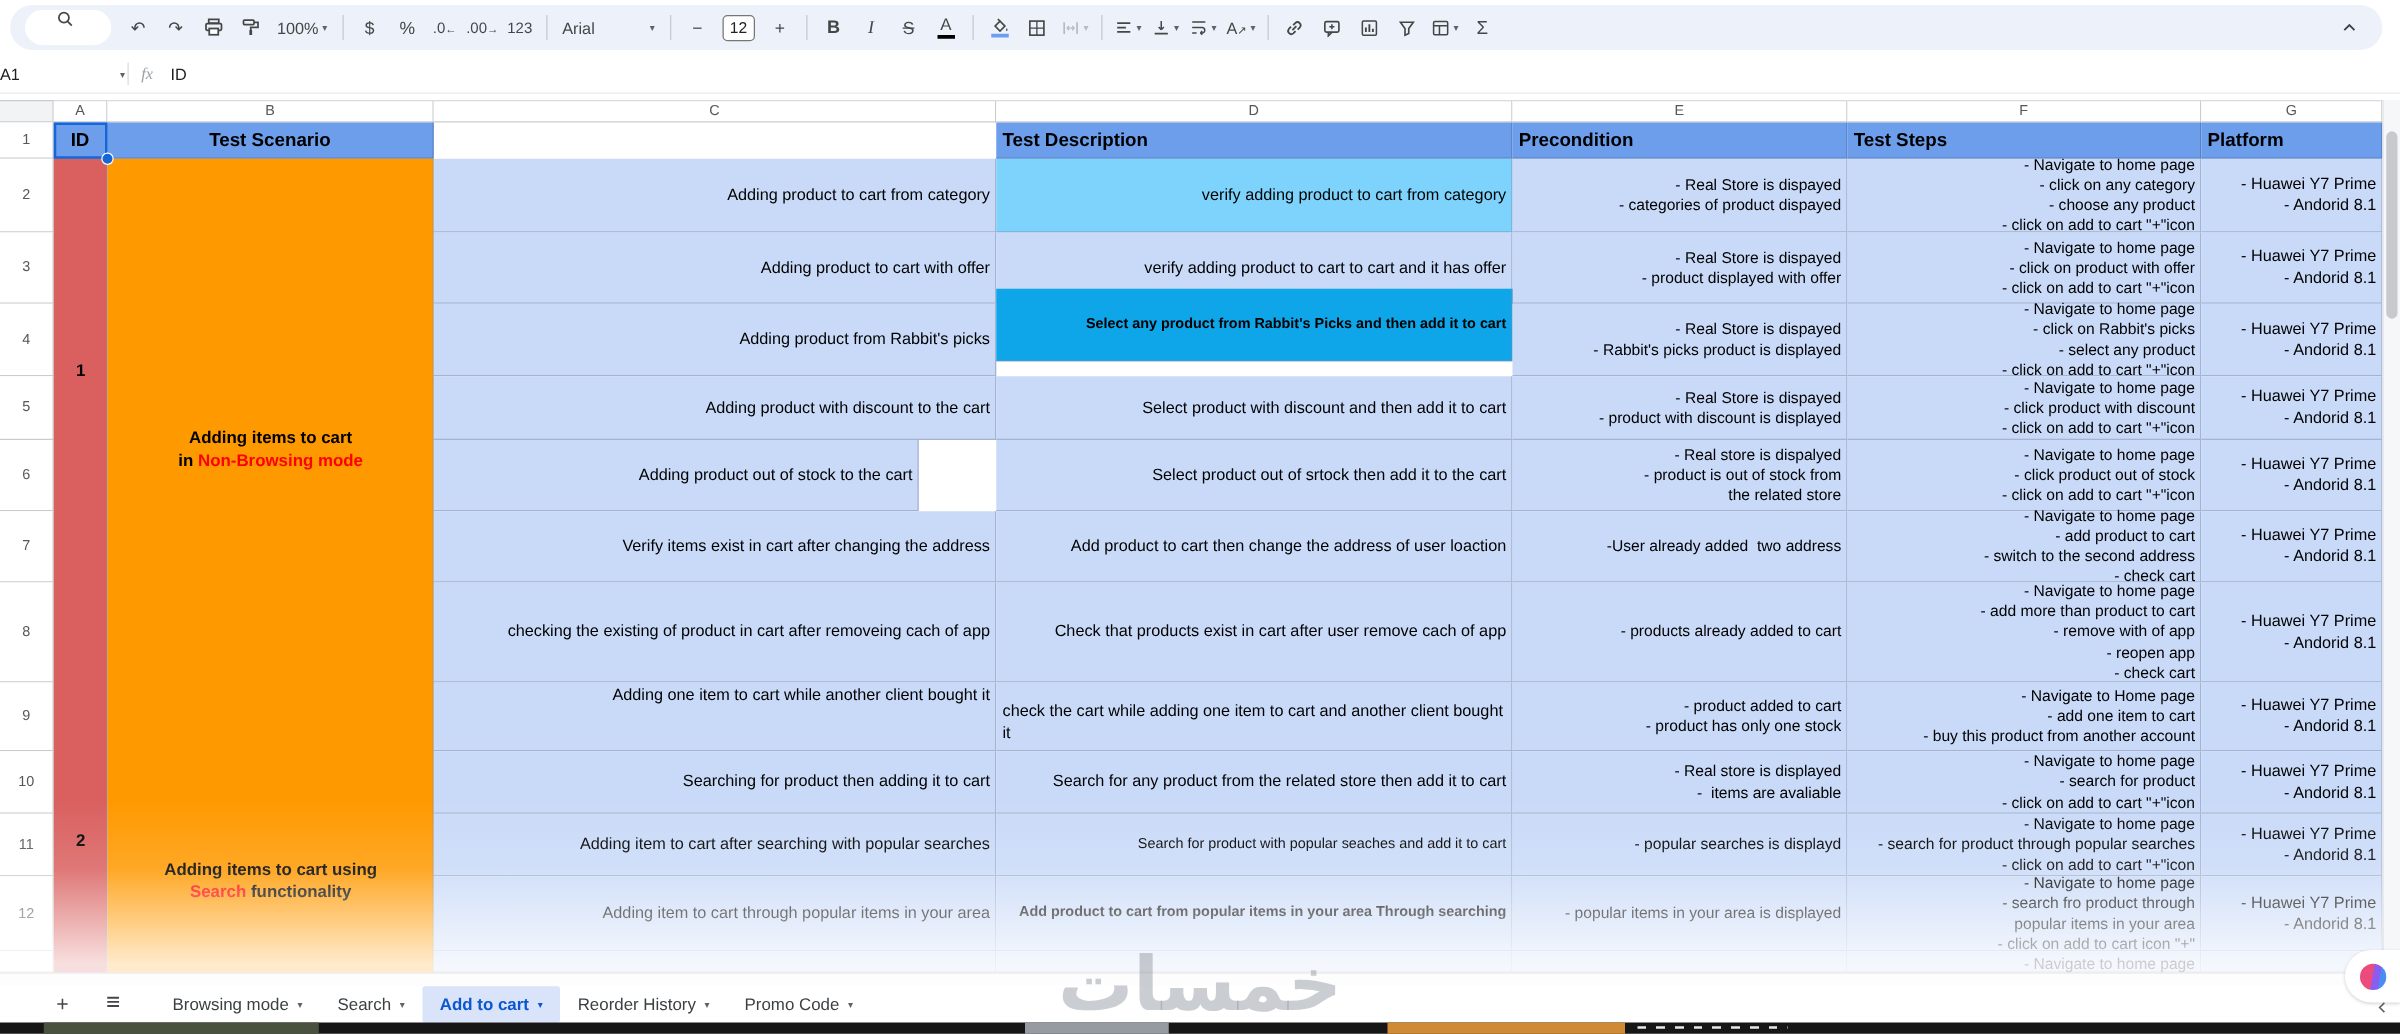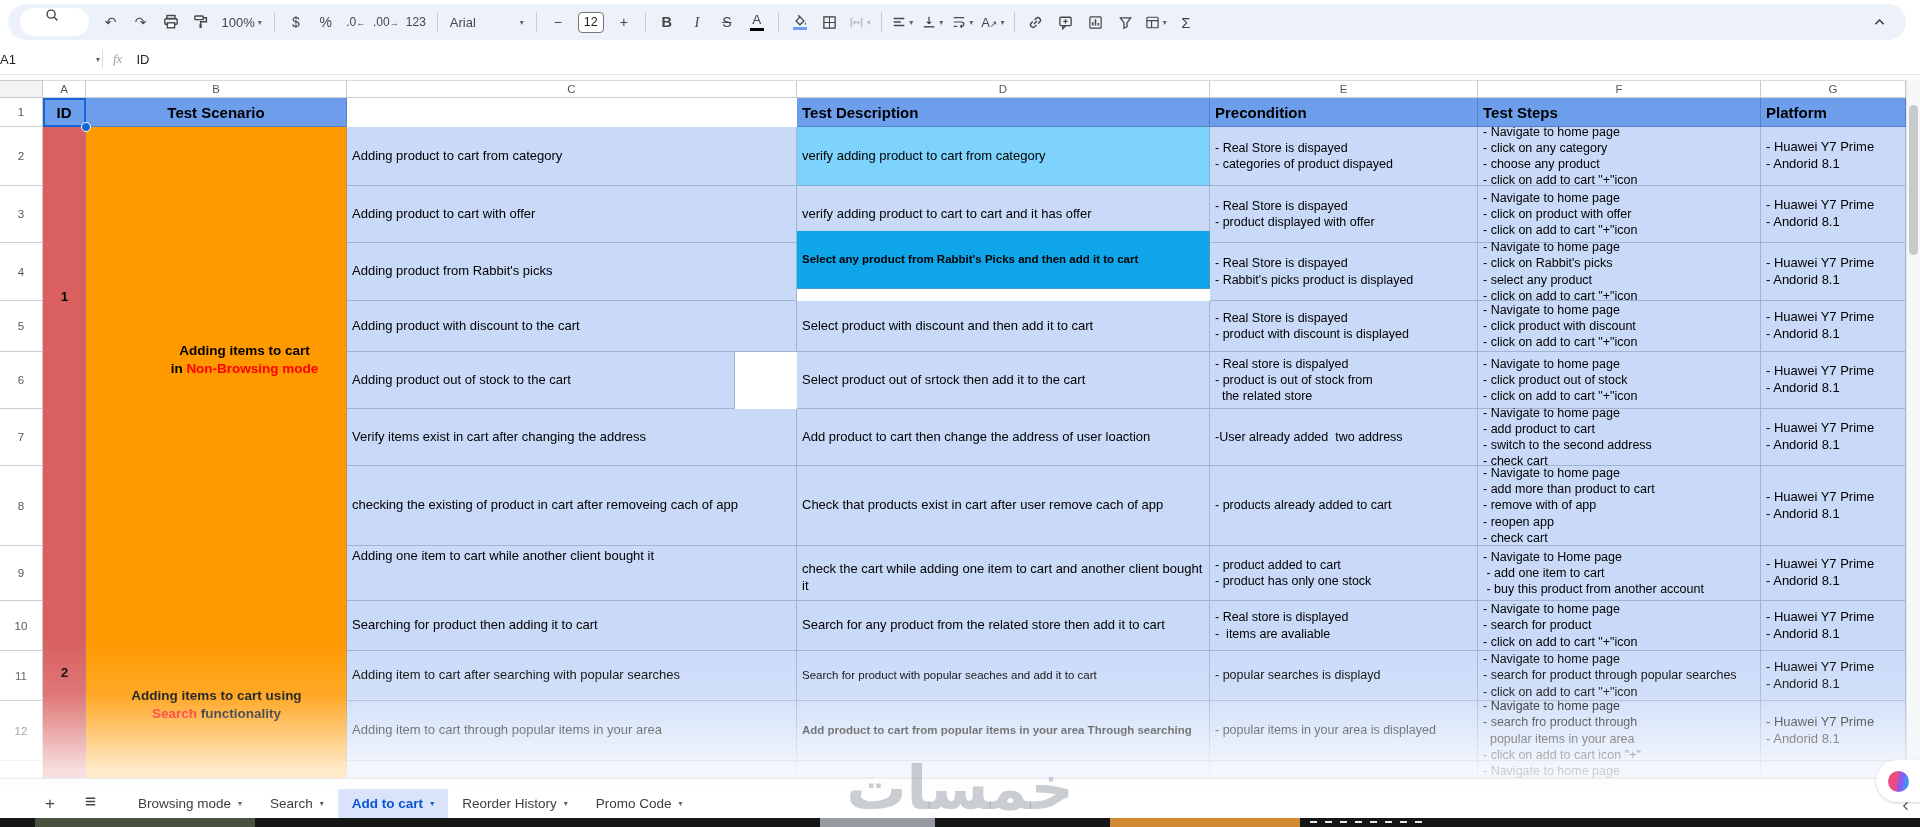--- a/index.html
+++ b/index.html
@@ -45,21 +45,21 @@
     border-bottom:1px solid #c9cccf; color:#575757; font-size:11.5px;
     display:flex; align-items:center; justify-content:center; }
   .corner { background:#f1f3f4; border-top:1px solid #c9cccf;}
   .colhead { border-top:1px solid #d9dadd; }
   .hdrcell { position:absolute; font-weight:bold; font-size:15px; color:#000;
     display:flex; align-items:center; border-right:1px solid rgba(40,60,110,.30);
     border-bottom:1px solid rgba(40,60,110,.30); padding:0 5px; }
   .hdrcell.center { justify-content:center; }
   .cell { position:absolute; display:flex; flex-direction:column; justify-content:center;
     font-size:13px; color:#000; line-height:1.3; padding:2px 4px 2px 5px;
-    border-right:1px solid rgba(125,140,170,.50); border-bottom:1px solid rgba(125,140,170,.50); }
+    border-right:1px solid rgba(125,140,170,.50); border-bottom:1px solid rgba(125,140,170,.50);align-items:flex-end; }
   .cell .ln { white-space:pre; }
   .cell.steps,.cell.pre { font-size:12.5px; }
   .cell.top { justify-content:flex-start; }
   .cell.bottom { justify-content:flex-end; padding-bottom:5px; }
   .cell.d-sm { font-size:11.5px; }
   .cell.d-bold { font-size:11.5px; font-weight:bold; }
   .cell.d-semi { font-weight:600; }
   .strip { position:absolute; border-right:1px solid rgba(125,140,170,.50); }
   .gnum { position:absolute; width:43px; text-align:center; font-weight:bold; font-size:13.5px;
     transform:translateY(-50%); }
@@ -338,21 +338,21 @@
       <div class="hdrcell center" style="left: 43px; top: 18px; width: 43px; height: 29px; position: absolute; background: rgb(109, 158, 235);">ID</div>
       <div class="hdrcell center" style="left: 86px; top: 18px; width: 261px; height: 29px; position: absolute; background: rgb(109, 158, 235);">Test Scenario</div>
       <div class="hdrcell" style="left: 797px; top: 18px; width: 413px; height: 29px; position: absolute; background: rgb(109, 158, 235);">Test Description</div>
       <div class="hdrcell" style="left: 1210px; top: 18px; width: 268px; height: 29px; position: absolute; background: rgb(109, 158, 235);">Precondition</div>
       <div class="hdrcell" style="left: 1478px; top: 18px; width: 283px; height: 29px; position: absolute; background: rgb(109, 158, 235);">Test Steps</div>
       <div class="hdrcell" style="left: 1761px; top: 18px; width: 145px; height: 29px; position: absolute; background: rgb(109, 158, 235);">Platform</div>
       <div class="strip" style="left: 43px; top: 47px; width: 43px; height: 651px; position: absolute; background: rgb(217, 96, 95);"></div>
       <div class="strip" style="left: 86px; top: 47px; width: 261px; height: 651px; position: absolute; background: rgb(255, 153, 0);"></div>
       <div class="gnum" style="left: 43px; top: 216px;">1</div>
       <div class="gnum" style="left: 43px; top: 592px;">2</div>
-      <div class="glabel" style="top: 280px; margin-left: 28px;">
+      <div class="glabel" style="top: 280px;">
         <div>Adding items to cart</div>
         <div><span style="color: rgb(0, 0, 0);">in </span><span style="color: rgb(255, 0, 0);">Non-Browsing mode</span></div>
       </div>
       <div class="glabel" style="top: 625px;">
         <div>Adding items to cart using</div>
         <div><span style="color: rgb(255, 0, 0);">Search</span><span style="color: rgb(0, 0, 0);"> functionality</span></div>
       </div>
       <div class="cell tc" style="left: 347px; top: 47px; width: 450px; height: 59px; position: absolute; background: rgb(201, 218, 248);">Adding product to cart from category</div>
       <div class="cell td" style="left: 797px; top: 47px; width: 413px; height: 59px; position: absolute; background: #7dd3fc;">verify adding product to cart from category</div>
       <div class="cell pre" style="left: 1210px; top: 47px; width: 268px; height: 59px; position: absolute; background: rgb(201, 218, 248);">

